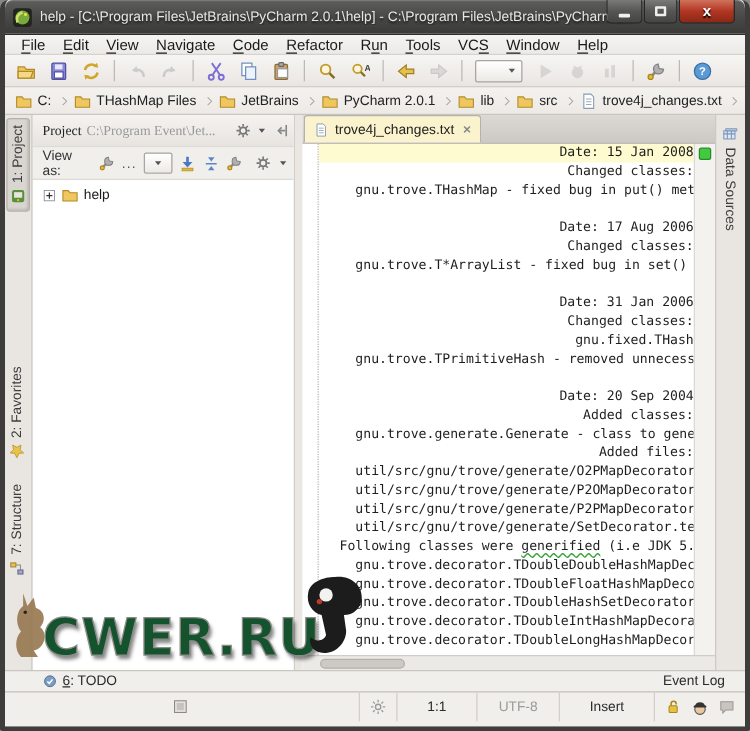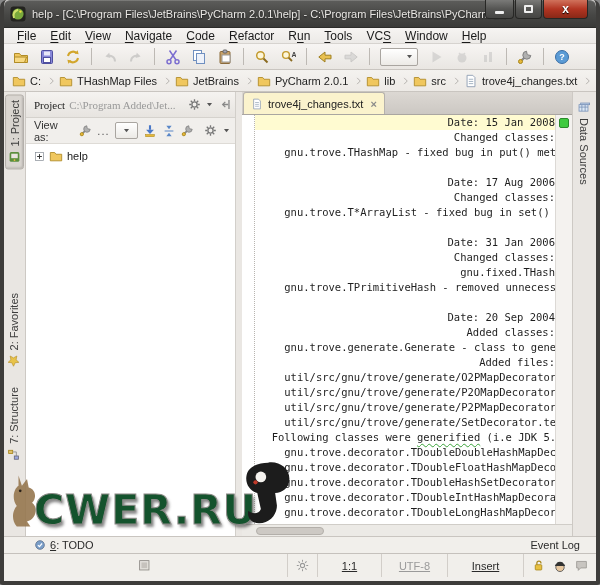--- a/index.html
+++ b/index.html
@@ -101,21 +101,21 @@
   .wm-char{flex:none;}
   .wm-char.leftc{margin-right:-10px;}
   .wm-char.rightc{margin-left:-14px;margin-bottom:6px;}
   
   .todobar{height:17px;background:#f1efeb;border-top:1px solid var(--bar-border);display:flex;align-items:center;
     font-size:11px;color:#2a2a2a;padding:0 16px 0 30px;}
   .todo-left{display:flex;align-items:center;gap:4px;}
   .todo-spacer{flex:1;}
   
   .statusbar{height:24px;background:#f1efeb;border-top:1px solid #c5c1bc;display:flex;align-items:stretch;font-size:11px;}
-  .sb-cell{display:flex;align-items:center;justify-content:center;border-left:1px solid #d2cec9;padding:0 8px;color:#2a2a2a;text-decoration:underline;}
+  .sb-cell{display:flex;align-items:center;justify-content:center;border-left:1px solid #d2cec9;padding:0 8px;color:#2a2a2a;}
   .sb-msg{flex:1;display:flex;align-items:center;padding-left:6px;border-left:none;}
   .sb-enc{color:#9a9a9a;}
   .sb-icons{gap:8px;display:flex;align-items:center;}
   
   .icon{display:inline-flex;align-items:center;justify-content:center;line-height:0;}
   .i16 svg{width:16px;height:16px;} .i14 svg{width:14px;height:14px;}
   .i13 svg{width:13px;height:13px;} .i12 svg{width:12px;height:12px;}
   .i11 svg{width:11px;height:11px;}
   .caret{display:inline-flex;} .caret svg{width:9px;height:9px;}
 </style>
@@ -443,21 +443,21 @@
               <path d="M4.5 6 v5 h4.5" stroke="#888" fill="none"></path>
             </svg>
           </span>
           <span class="vlabel">7: Structure</span>
         </div>
       </div>
 
     <div class="project-panel">
       <div class="pp-header">
         <span class="pp-title">Project</span>
-        <span class="pp-path">C:\Program Added\Jet...</span>
+        <span class="pp-path">C:\Program Event\Jet...</span>
         <span class="icon i13">
             <svg viewBox="0 0 16 16">
               <g stroke="#777" stroke-width="1.6">
                 <line x1="8" y1="1.5" x2="8" y2="4"></line>
                 <line x1="8" y1="12" x2="8" y2="14.5"></line>
                 <line x1="1.5" y1="8" x2="4" y2="8"></line>
                 <line x1="12" y1="8" x2="14.5" y2="8"></line>
                 <line x1="3.4" y1="3.4" x2="5.2" y2="5.2"></line>
                 <line x1="10.8" y1="10.8" x2="12.6" y2="12.6"></line>
                 <line x1="12.6" y1="3.4" x2="10.8" y2="5.2"></line>

